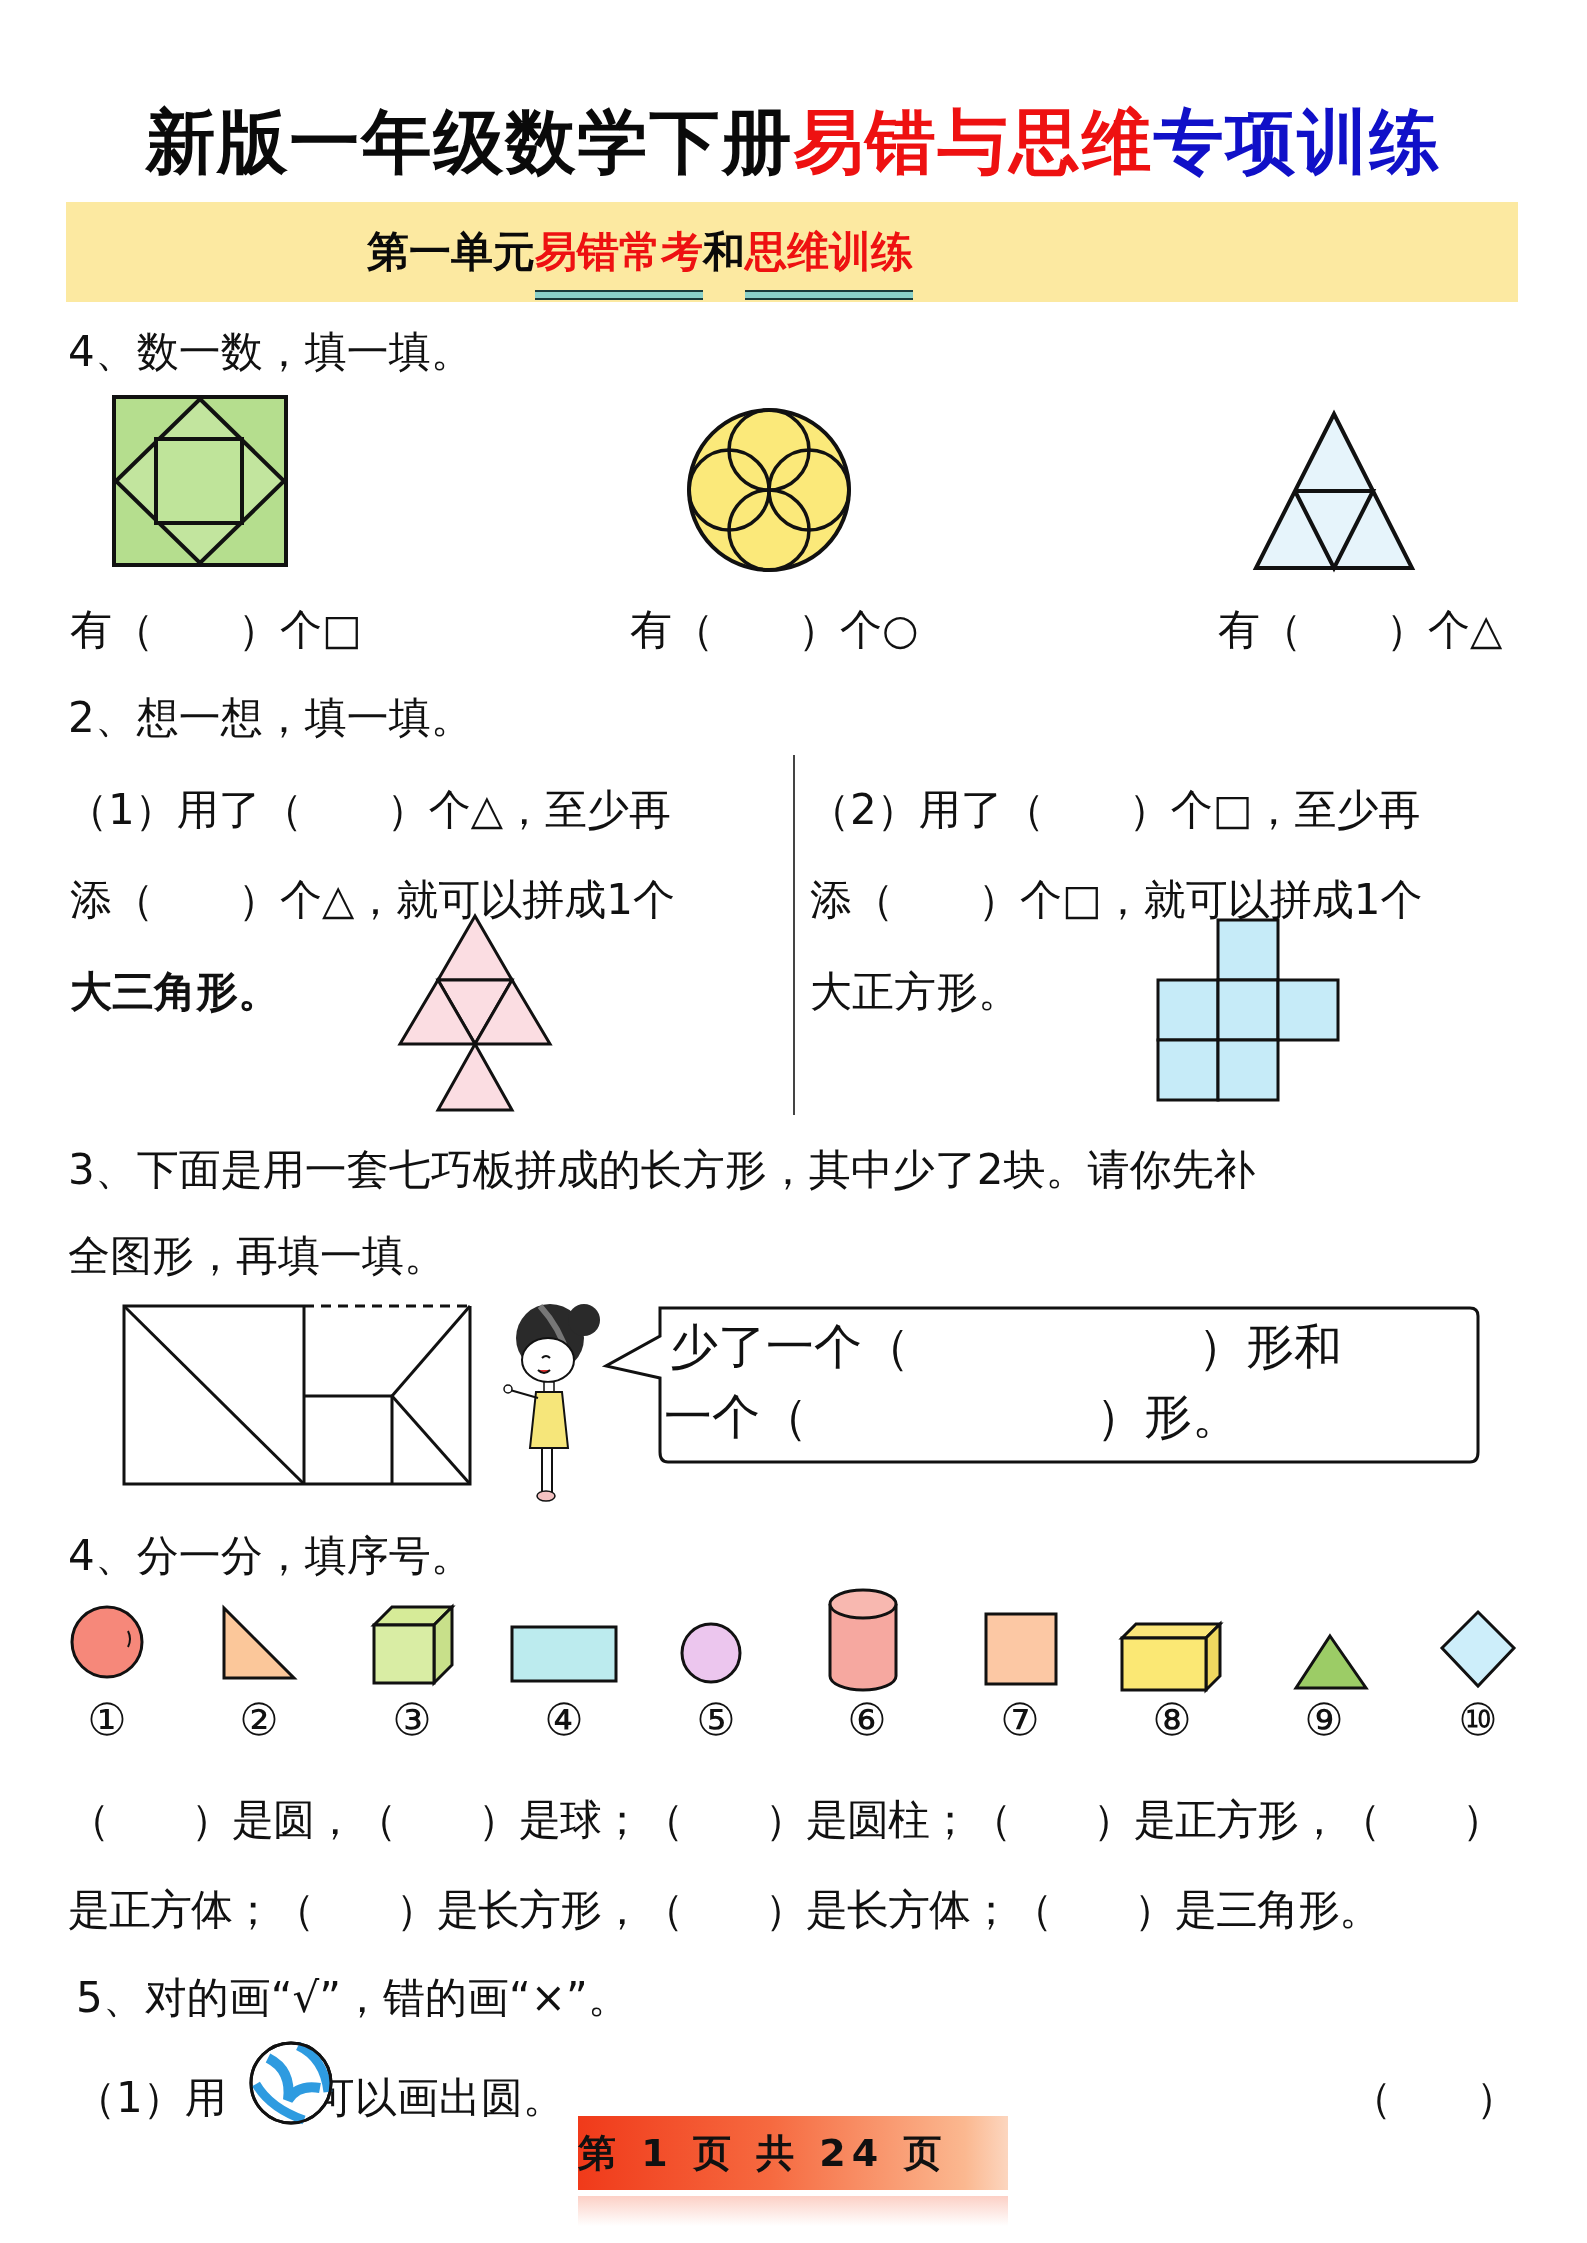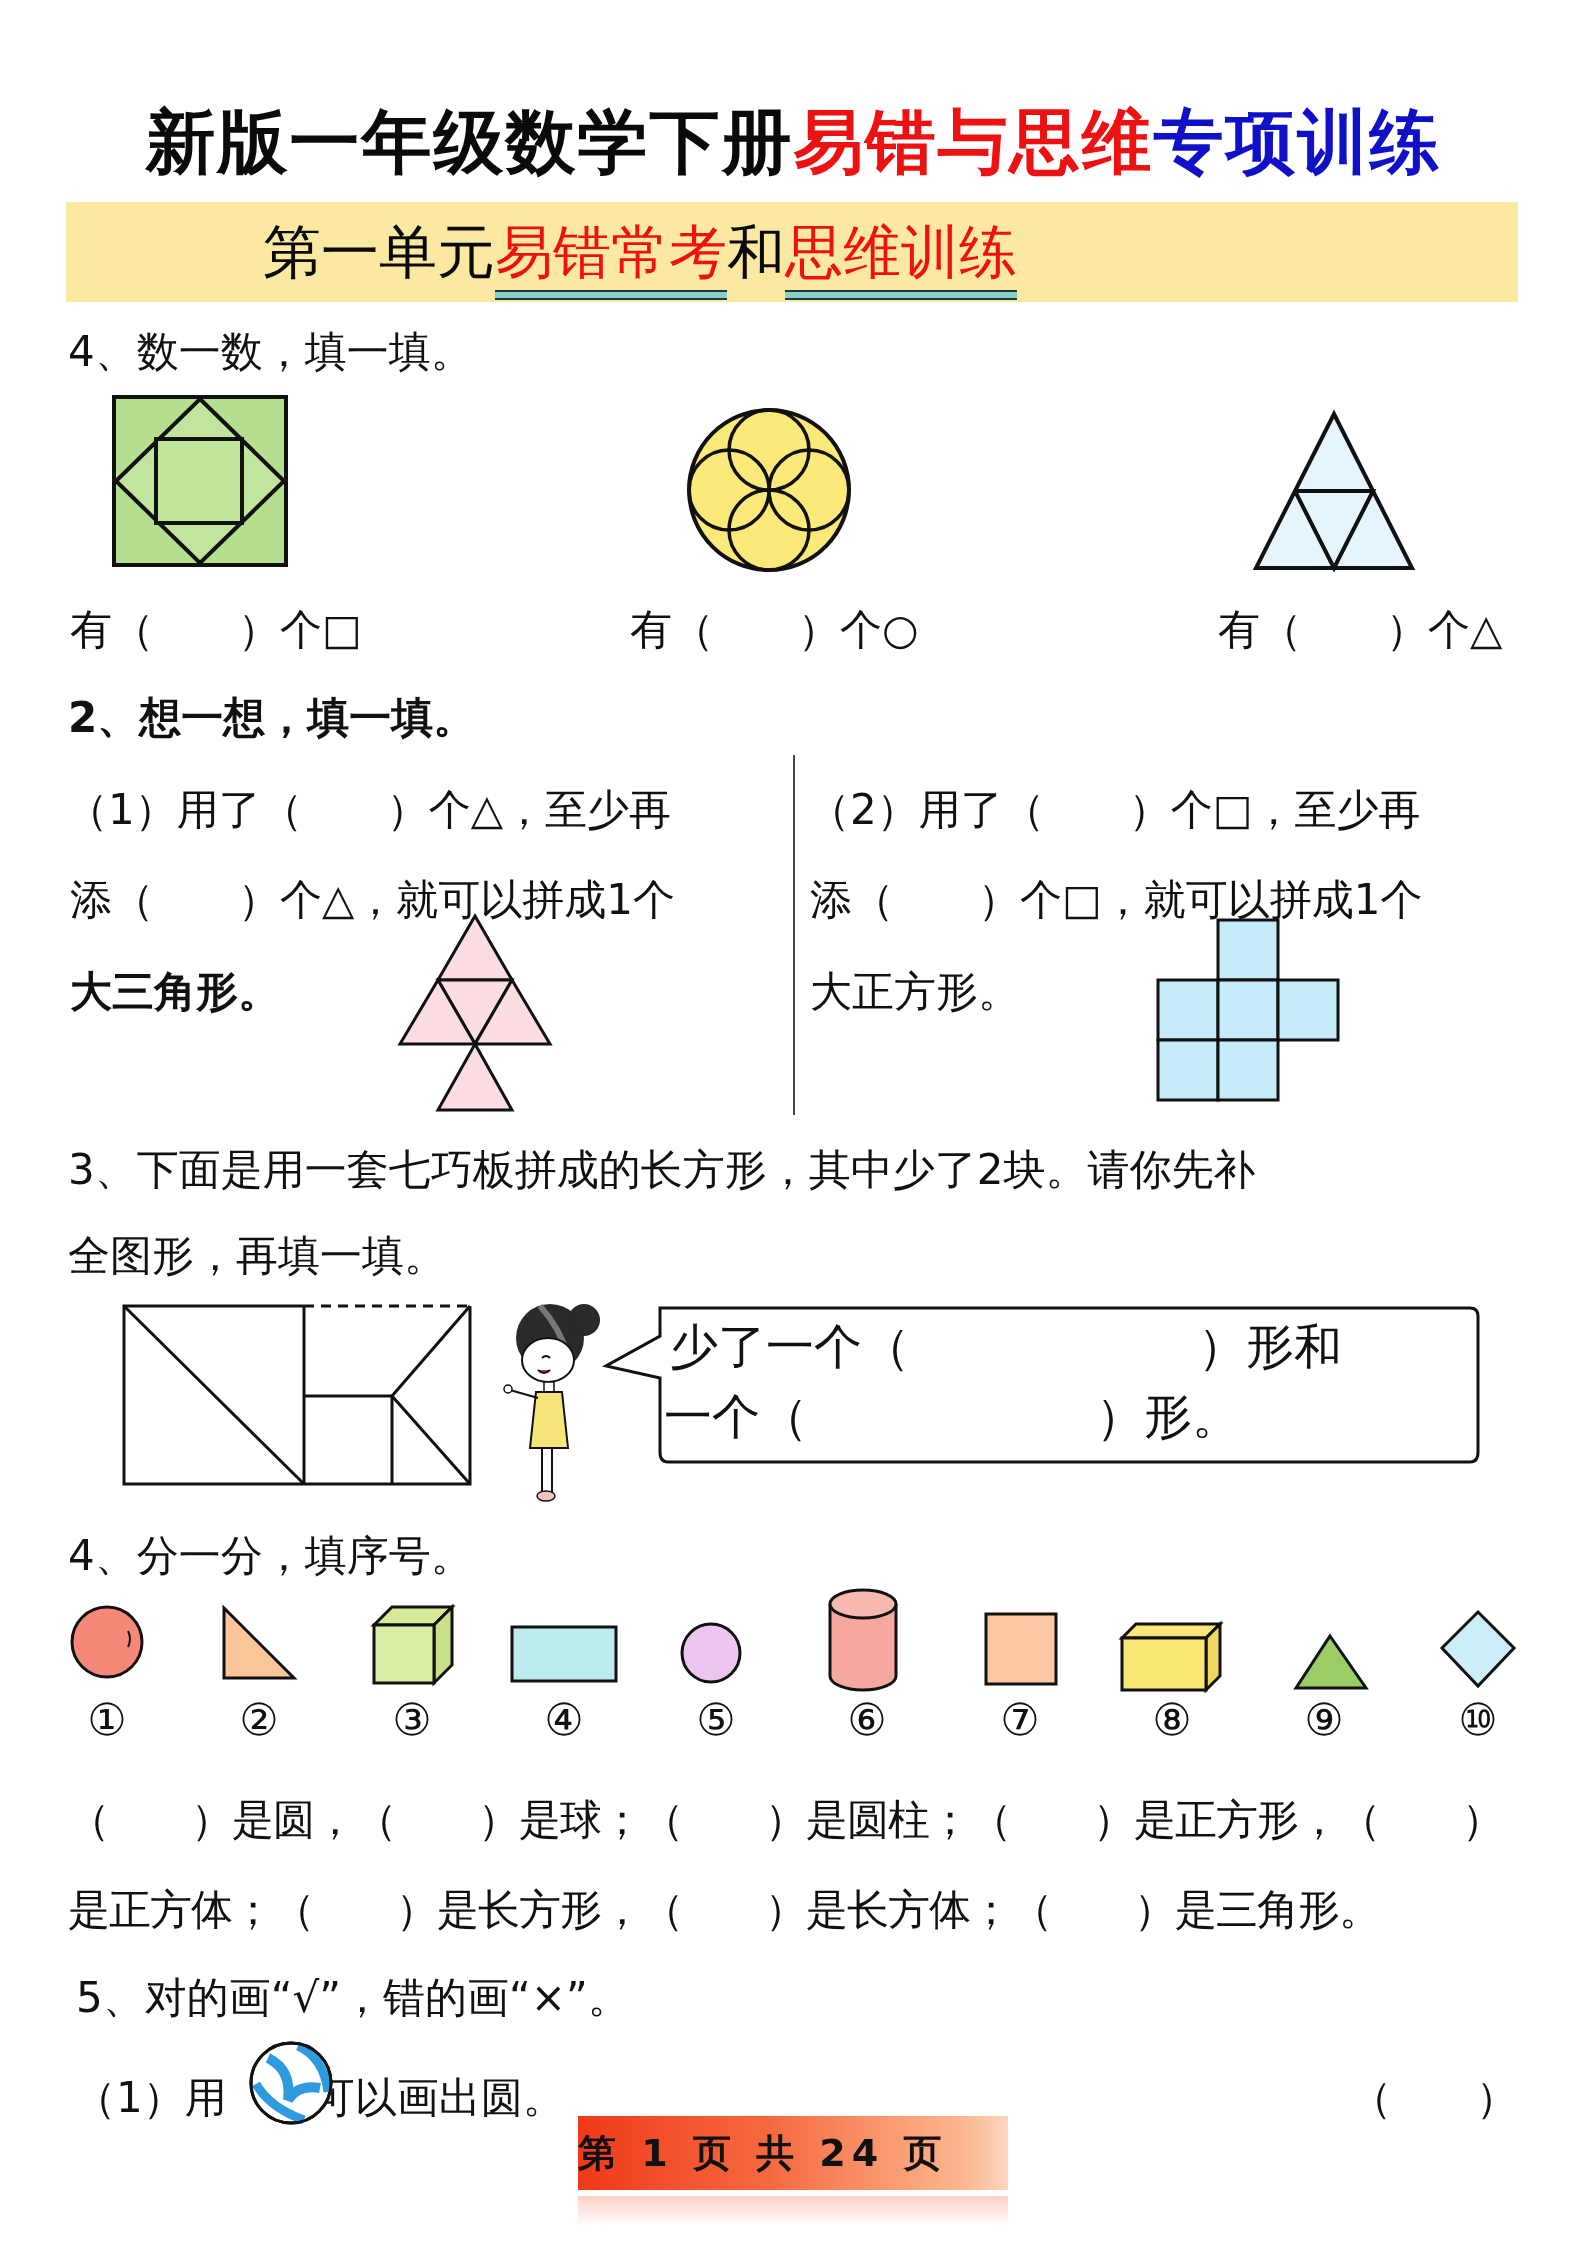--- a/index.html
+++ b/index.html
@@ -5,21 +5,21 @@
   html, body { margin:0; padding:0; background:#ffffff; }
   body { width:1587px; height:2243px; position:relative; overflow:hidden;
          font-family:"DejaVu Sans", "Liberation Sans", sans-serif; color:#111; }
   .abs { position:absolute; }
   .title { left:0; width:1587px; top:92px; text-align:center; font-size:70px; font-weight:bold;
            letter-spacing:2px; line-height:100px; white-space:nowrap; }
   .title .black { color:#0a0a0a; }
   .title .red { color:#ee1111; }
   .title .blue { color:#1010c8; }
   .banner { left:66px; top:202px; width:1452px; height:100px; background:#fce9a1; }
-  .banner-text { left:0; width:1280px; top:212px; text-align:center; font-size:58px; font-weight:normal;
+  .banner-text { left:0; width:1280px; top:212px; text-align:center; font-size:42px; font-weight:bold;
                  line-height:80px; white-space:nowrap; }
   .banner-text .black { color:#0a0a0a; }
   .banner-text .red { color:#ee1111; }
   .uline { display:inline-block; position:relative; }
   .uline::after { content:""; position:absolute; left:0; right:0; bottom:-8px; height:6px;
                   border-top:2px solid #1a3a3a; border-bottom:2px solid #1a3a3a; background:#8ad0c8; }
   .q { font-size:42px; line-height:60px; white-space:nowrap; color:#111; }
   .qh { font-size:42px; line-height:60px; white-space:nowrap; color:#111; }
   svg { position:absolute; overflow:visible; }
   .divider { left:793px; top:755px; width:2px; height:360px; background:#444; }
@@ -61,21 +61,21 @@
 
 <svg style="left:1254px; top:410px;" width="164" height="162">
   <polygon points="80,4 158,158 2,158" fill="#e6f4fb" stroke="#111" stroke-width="4"></polygon>
   <polyline points="41,81 119,81 80,158 41,81" fill="none" stroke="#111" stroke-width="4"></polyline>
 </svg>
 
 <div class="abs q" style="left:70px; top:600px;">有（　　）个□</div>
 <div class="abs q" style="left:630px; top:600px;">有（　　）个○</div>
 <div class="abs q" style="left:1218px; top:600px;">有（　　）个△</div>
 
-<div class="abs qh" style="left:68px; top:688px;font-weight:bold;">2、想一想，填一填。</div>
+<div class="abs qh" style="left:68px; top:688px;">2、想一想，填一填。</div>
 
 <div class="abs divider"></div>
 
 <div class="abs q" style="left:66px; top:780px;">（1）用了（　　）个△，至少再</div>
 <div class="abs q" style="left:70px; top:870px;">添（　　）个△，就可以拼成1个</div>
 <div class="abs q" style="left:70px; top:962px;font-weight:bold;">大三角形。</div>
 
 <div class="abs q" style="left:808px; top:780px;text-align:right;">（2）用了（　　）个□，至少再</div>
 <div class="abs q" style="left:810px; top:870px;">添（　　）个□，就可以拼成1个</div>
 <div class="abs q" style="left:810px; top:962px;">大正方形。</div>

